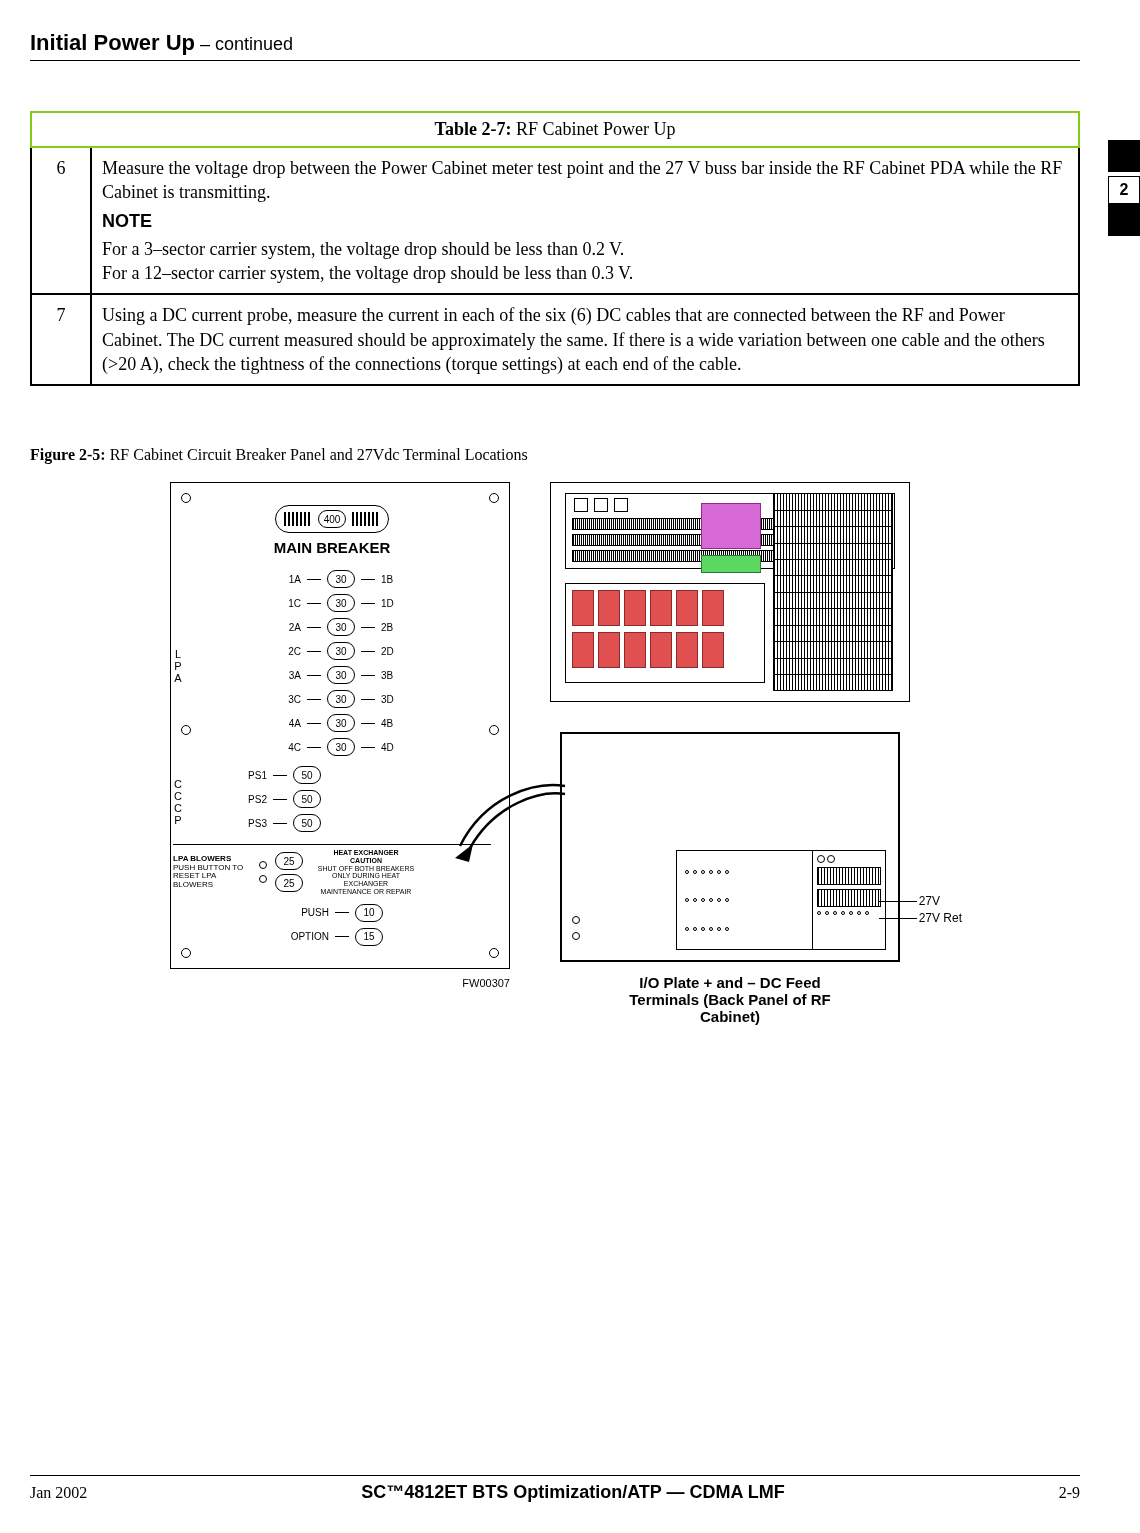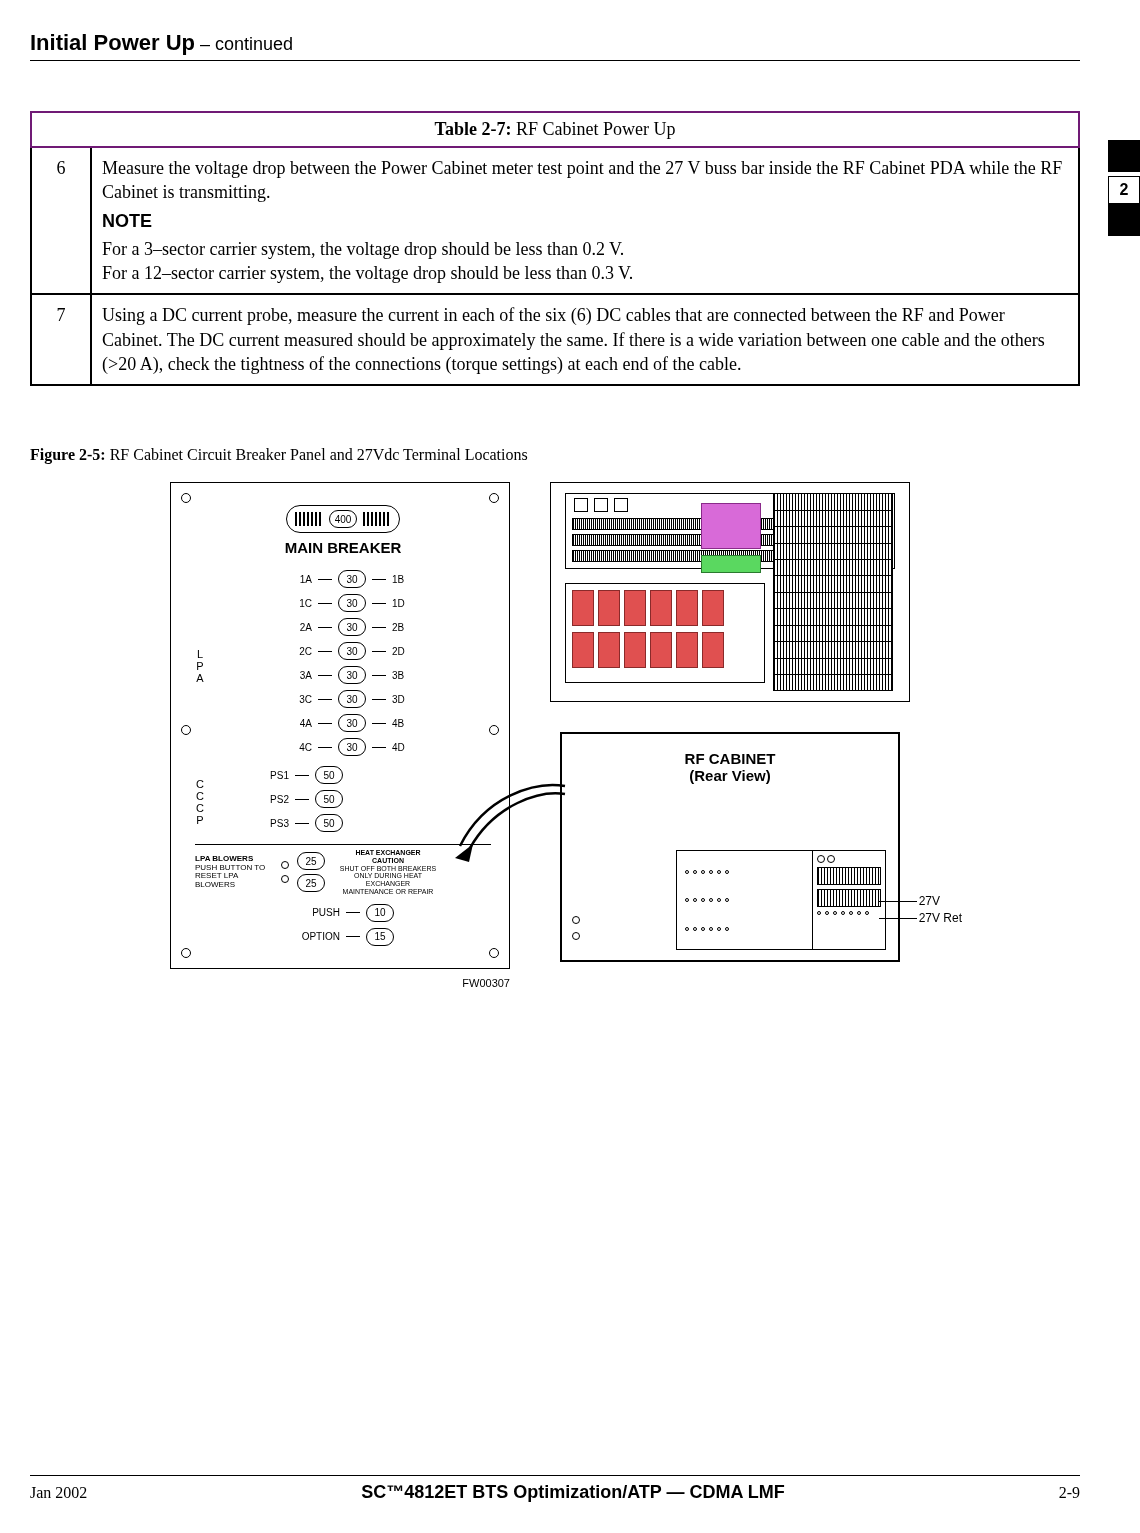--- a/index.html
+++ b/index.html
@@ -54,21 +54,21 @@
       height: 32px;
       background: black;
     }
     table.procedure {
       border-collapse: collapse;
       width: 100%;
       margin-top: 50px;
       margin-bottom: 60px;
     }
     table.procedure th {
-      border: 2px solid #701a75;
+      border: 2px solid #84cc16;
       font-family: "Times New Roman", serif;
       font-size: 18px;
       padding: 6px;
     }
     table.procedure .caption-row th {
       text-align: center;
       font-weight: normal;
     }
     table.procedure .header-row th {
       font-weight: bold;
@@ -102,21 +102,21 @@
       display: flex;
       flex-direction: row;
       gap: 30px;
       align-items: flex-start;
       margin-left: 140px;
     }
     .breaker-panel {
       width: 340px;
       border: 1.5px solid black;
       position: relative;
-      padding: 16px 18px 16px 24px;
+      padding: 16px 18px 16px 2px;
     }
     .corner-circle {
       width: 10px; height: 10px; border: 1px solid black; border-radius: 50%;
       position: absolute; background: white;
     }
     .main-breaker-wrap {
       text-align: center;
       margin-top: 6px;
     }
     .main-breaker-box {
@@ -531,24 +531,20 @@
               <span class="fi-tiny fi-red" style="position:static;width:22px;height:36px"></span>
             </div>
           </div>
         </div>
       </div>
     </div>
 
     <div class="rear-wrap">
       <div style="position:relative">
         <div class="rear-box">
-          <div class="rear-title">
-            <div>RF CABINET</div>
-            <div>(Rear View)</div>
-          </div>
           <div class="side-circles">
             <span class="led"></span>
             <span class="led"></span>
           </div>
           <div class="io-plate">
             <div class="io-left">
               <div class="dotrow">
                   <span class="dot"></span>
                   <span class="dot"></span>
                   <span class="dot"></span>
@@ -590,20 +586,25 @@
                   <span class="dot"></span>
               </div>
             </div>
           </div>
         </div>
         <div class="voltage-labels">
           <div><span class="line"></span><span>27V</span></div>
           <div><span class="line"></span><span>27V Ret</span></div>
         </div>
       </div>
+      <div class="io-caption">
+        <div>I/O Plate + and – DC Feed</div>
+        <div>Terminals (Back Panel of RF</div>
+        <div>Cabinet)</div>
+      </div>
     </div>
   </div>
 </div>
 
 <svg class="arrow-swoosh" viewBox="0 0 130 90">
   <path d="M 120 10 C 90 5, 40 20, 15 70" stroke="black" stroke-width="2.5" fill="none"></path>
   <path d="M 120 18 C 95 14, 50 28, 25 72" stroke="black" stroke-width="2.5" fill="none"></path>
   <polygon points="10,82 28,68 24,86" fill="black"></polygon>
 </svg>
 

